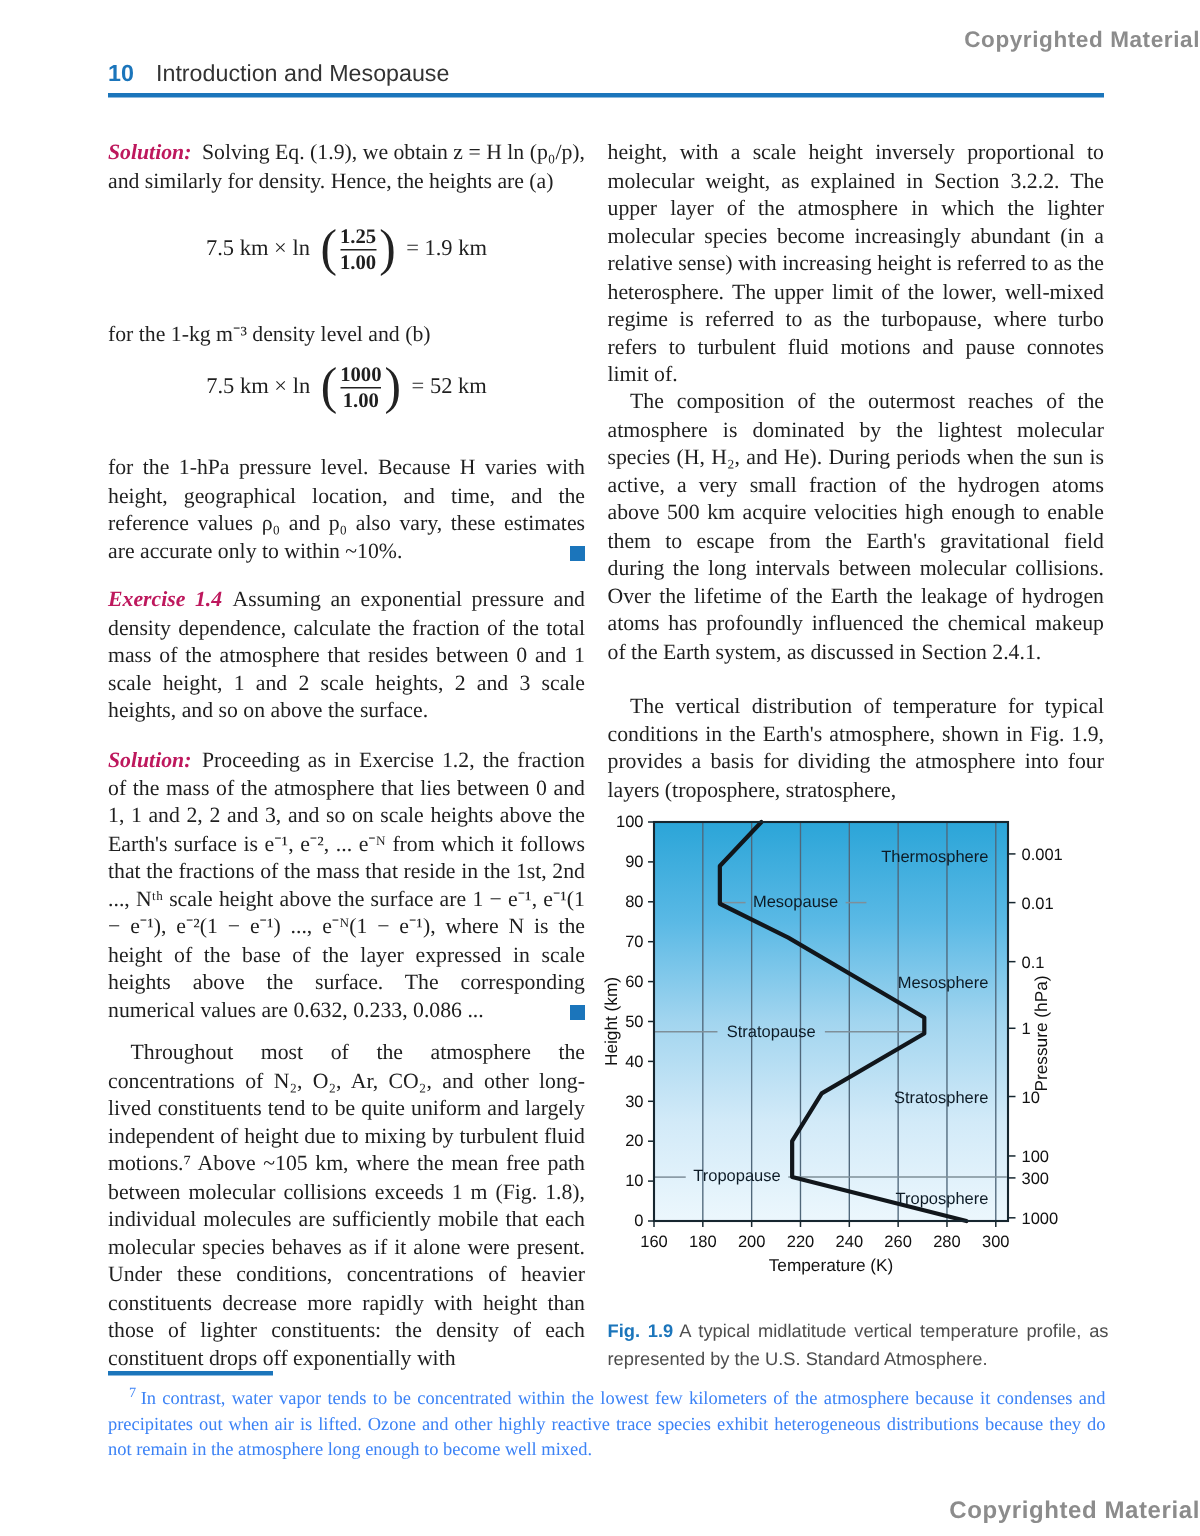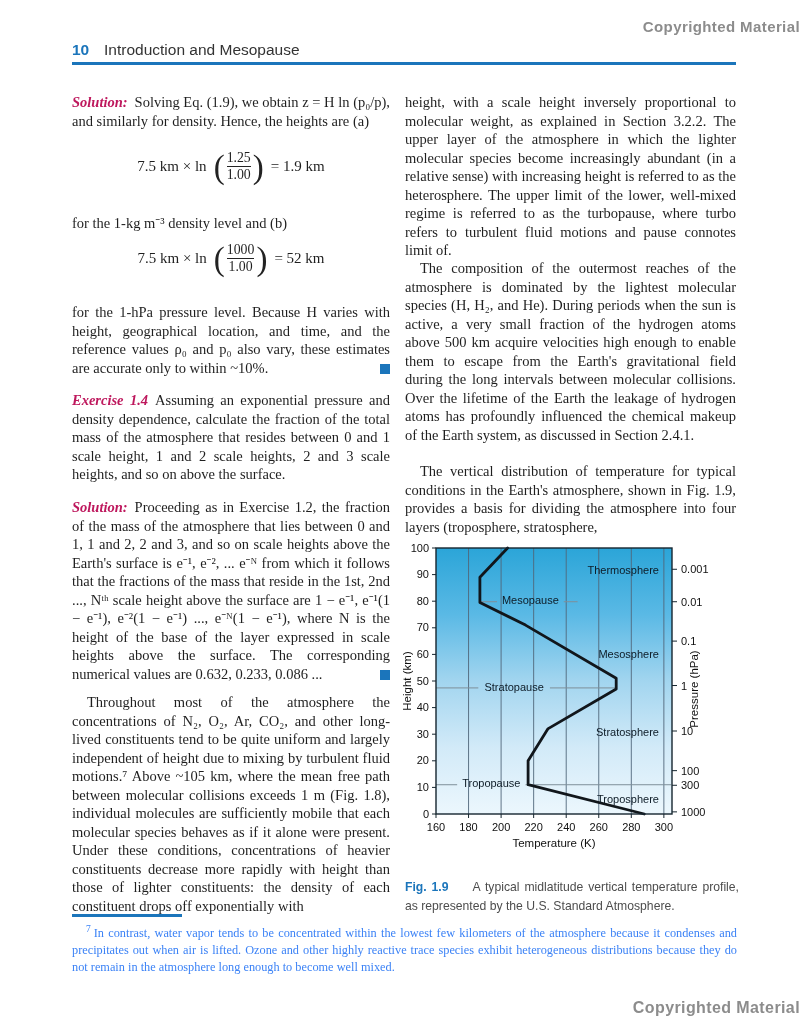--- a/index.html
+++ b/index.html
@@ -11,29 +11,29 @@
   .pagenum{left:72px;top:41px;font-family:"Liberation Sans",sans-serif;font-weight:bold;font-size:15.5px;color:#1b75bb;}
   .chapter{left:104px;top:41px;font-family:"Liberation Sans",sans-serif;font-size:15.5px;color:#333333;}
   .header-rule{left:72px;top:62px;width:664px;height:2.6px;background:#1b75bb;}
   .body-p{font-size:14.5px;line-height:18.5px;text-align:justify;margin:0;}
   .lc{left:72px;width:318px;}
   .rc{left:405px;width:331px;}
   .indent{text-indent:15px;}
   .lead{color:#be185d;font-weight:bold;font-style:italic;margin-right:7px;}
   .qed{position:absolute;right:0;bottom:3px;width:10px;height:10px;background:#1b75bb;}
   .equation{left:72px;width:318px;display:flex;justify-content:center;align-items:center;gap:7px;font-size:15px;color:#1f1f1f;}
-  .paren{display:inline-flex;align-items:center;}
+  .paren{display:inline-flex;align-items:center;font-weight:bold;}
   .paren::before{content:"(";font-size:33px;font-weight:300;font-family:"Liberation Serif",serif;color:#222;transform:scaleY(1.05);}
   .paren::after{content:")";font-size:33px;font-weight:300;font-family:"Liberation Serif",serif;color:#222;transform:scaleY(1.05);}
   .frac{display:inline-flex;flex-direction:column;text-align:center;font-size:13.8px;line-height:16px;padding:0 2px;}
   .frac .den{border-top:1.1px solid #222;}
   .figure{left:402px;top:540px;width:344px;height:332px;}
   svg text{font-family:"Liberation Sans",sans-serif;}
   .caption{left:405px;top:878px;width:334px;font-family:"Liberation Sans",sans-serif;font-size:12.2px;line-height:18.5px;color:#4d4d4d;text-align:justify;margin:0;}
-  .cap-label{color:#1b75bb;font-weight:bold;margin-right:24px;}
+  .cap-label{color:#1b75bb;font-weight:bold;margin-right:4px;}
   .footnote-rule{left:72px;top:914px;width:110px;height:3.4px;background:#1b75bb;}
   .footnote{left:72px;top:921px;width:665px;font-size:12.3px;line-height:17px;text-align:justify;margin:0;color:#3b82f6;}
   .footnote .fn-marker{vertical-align:super;font-size:9.5px;margin-right:3px;}
   .fn-indent{display:inline-block;width:14px;}
 </style>
 </head>
 <body>
 
 <div class="abs copy copy-top">Copyrighted Material</div>
 <div class="abs pagenum">10</div>

